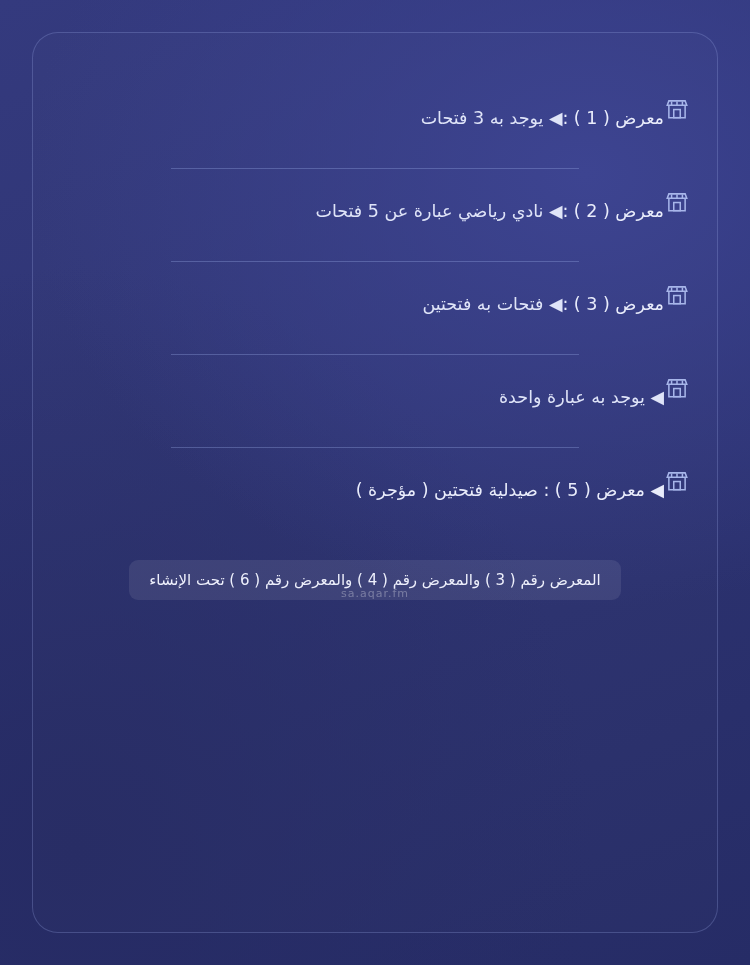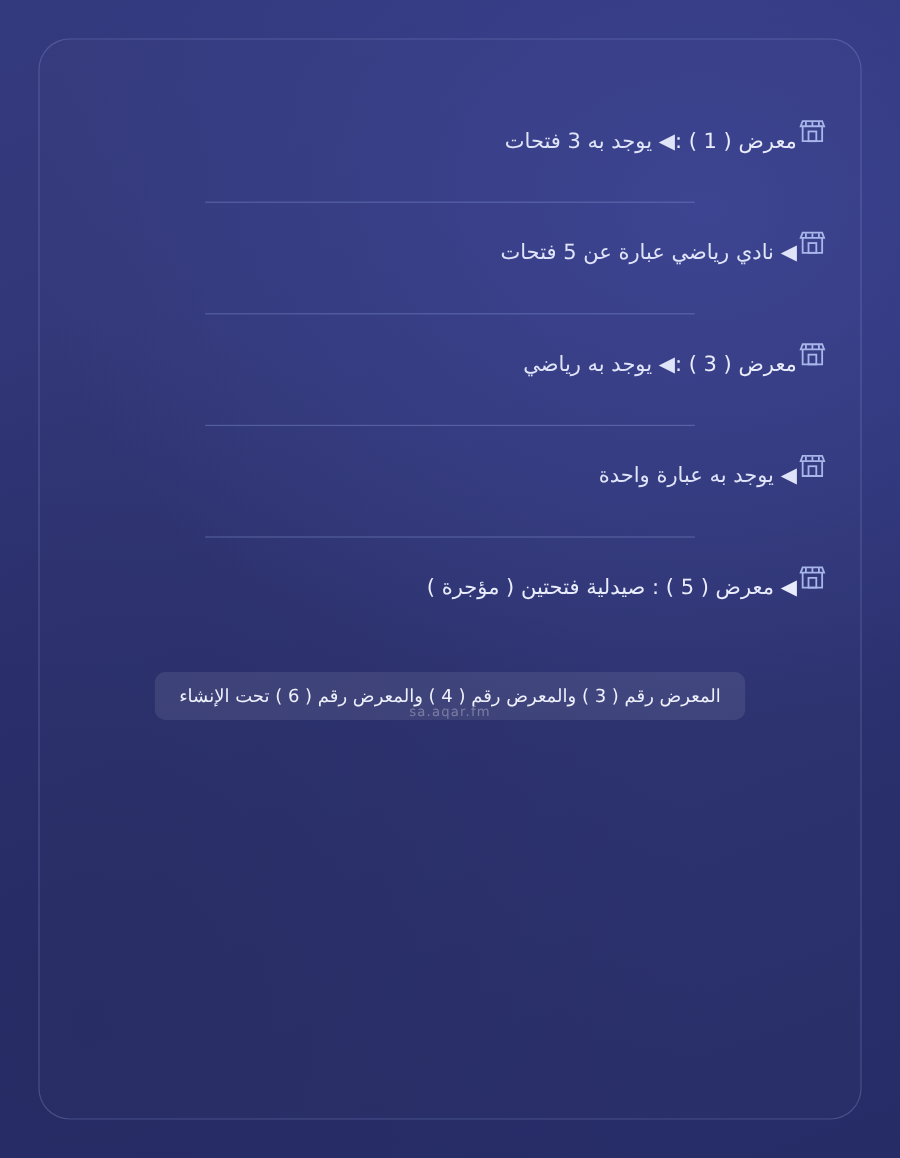--- a/index.html
+++ b/index.html
@@ -139,36 +139,37 @@
 
     <div class="section">
       <span class="shop-icon">
         <svg width="26" height="26" viewBox="0 0 24 24" fill="none" stroke="#aebdf0" stroke-width="1.4">
           <path d="M3 8.5 L4.5 4.5 H19.5 L21 8.5 Z"></path>
           <path d="M4.5 8.5 V20 H19.5 V8.5"></path>
           <rect x="9" y="12.5" width="6" height="7.5"></rect>
           <path d="M7 5 V8.3 M12 5 V8.3 M17 5 V8.3"></path>
         </svg>
       </span>
+      <div class="line">معرض ( 2 ) :</div>
       <div class="line sub">◀ نادي رياضي عبارة عن 5 فتحات</div>
     </div>
 
     <div class="divider"></div>
 
     <div class="section">
       <span class="shop-icon">
         <svg width="26" height="26" viewBox="0 0 24 24" fill="none" stroke="#aebdf0" stroke-width="1.4">
           <path d="M3 8.5 L4.5 4.5 H19.5 L21 8.5 Z"></path>
           <path d="M4.5 8.5 V20 H19.5 V8.5"></path>
           <rect x="9" y="12.5" width="6" height="7.5"></rect>
           <path d="M7 5 V8.3 M12 5 V8.3 M17 5 V8.3"></path>
         </svg>
       </span>
       <div class="line">معرض ( 3 ) :</div>
-      <div class="line sub">◀ يوجد به رياضي</div>
+      <div class="line sub">◀ فتحات به فتحتين</div>
     </div>
 
     <div class="divider"></div>
 
     <div class="section">
       <span class="shop-icon">
         <svg width="26" height="26" viewBox="0 0 24 24" fill="none" stroke="#aebdf0" stroke-width="1.4">
           <path d="M3 8.5 L4.5 4.5 H19.5 L21 8.5 Z"></path>
           <path d="M4.5 8.5 V20 H19.5 V8.5"></path>
           <rect x="9" y="12.5" width="6" height="7.5"></rect>

